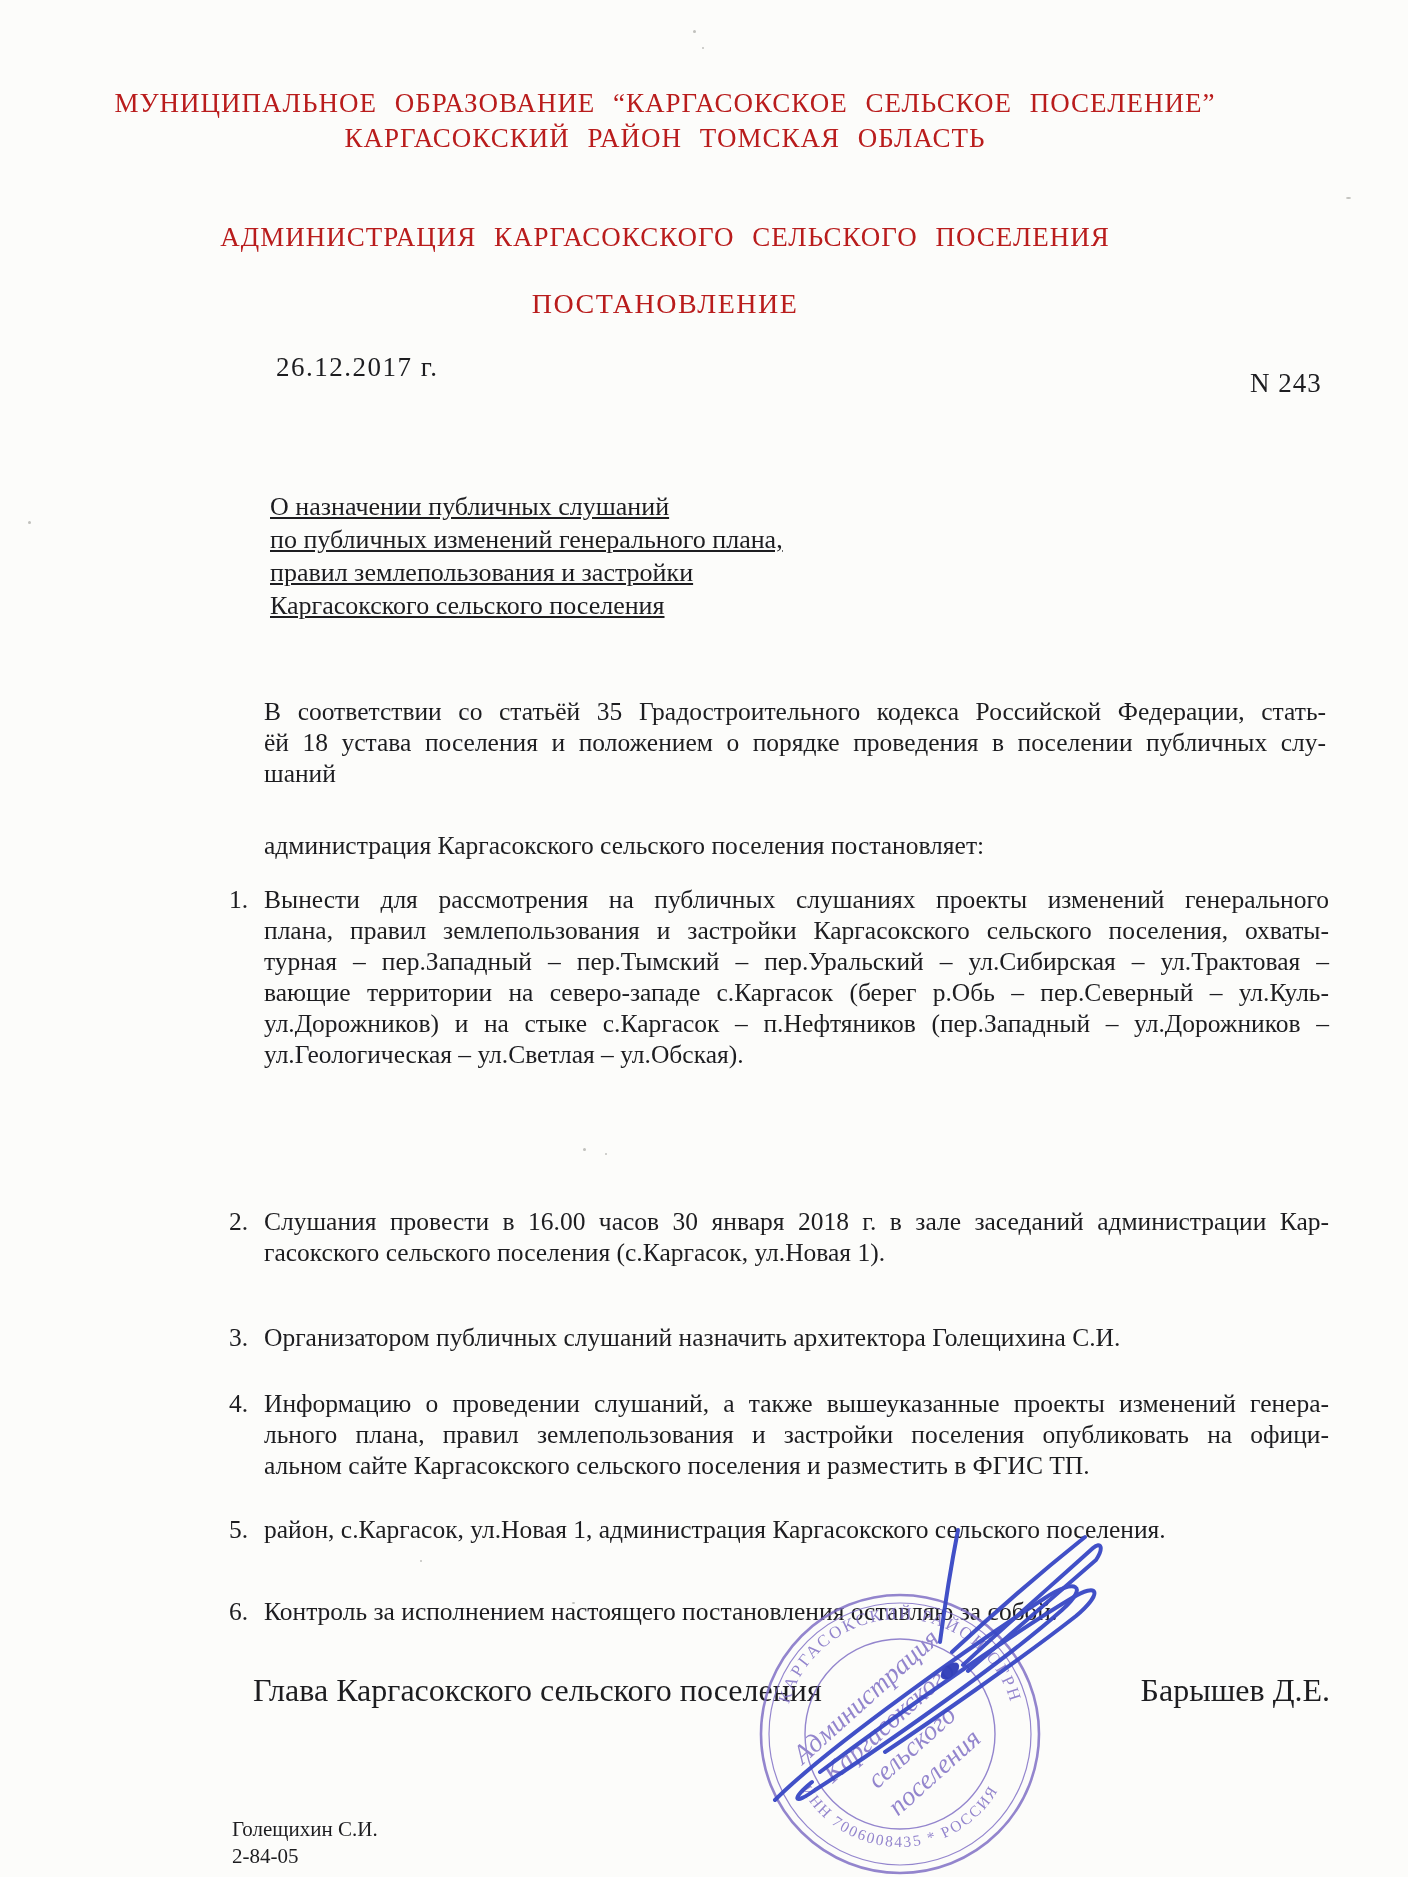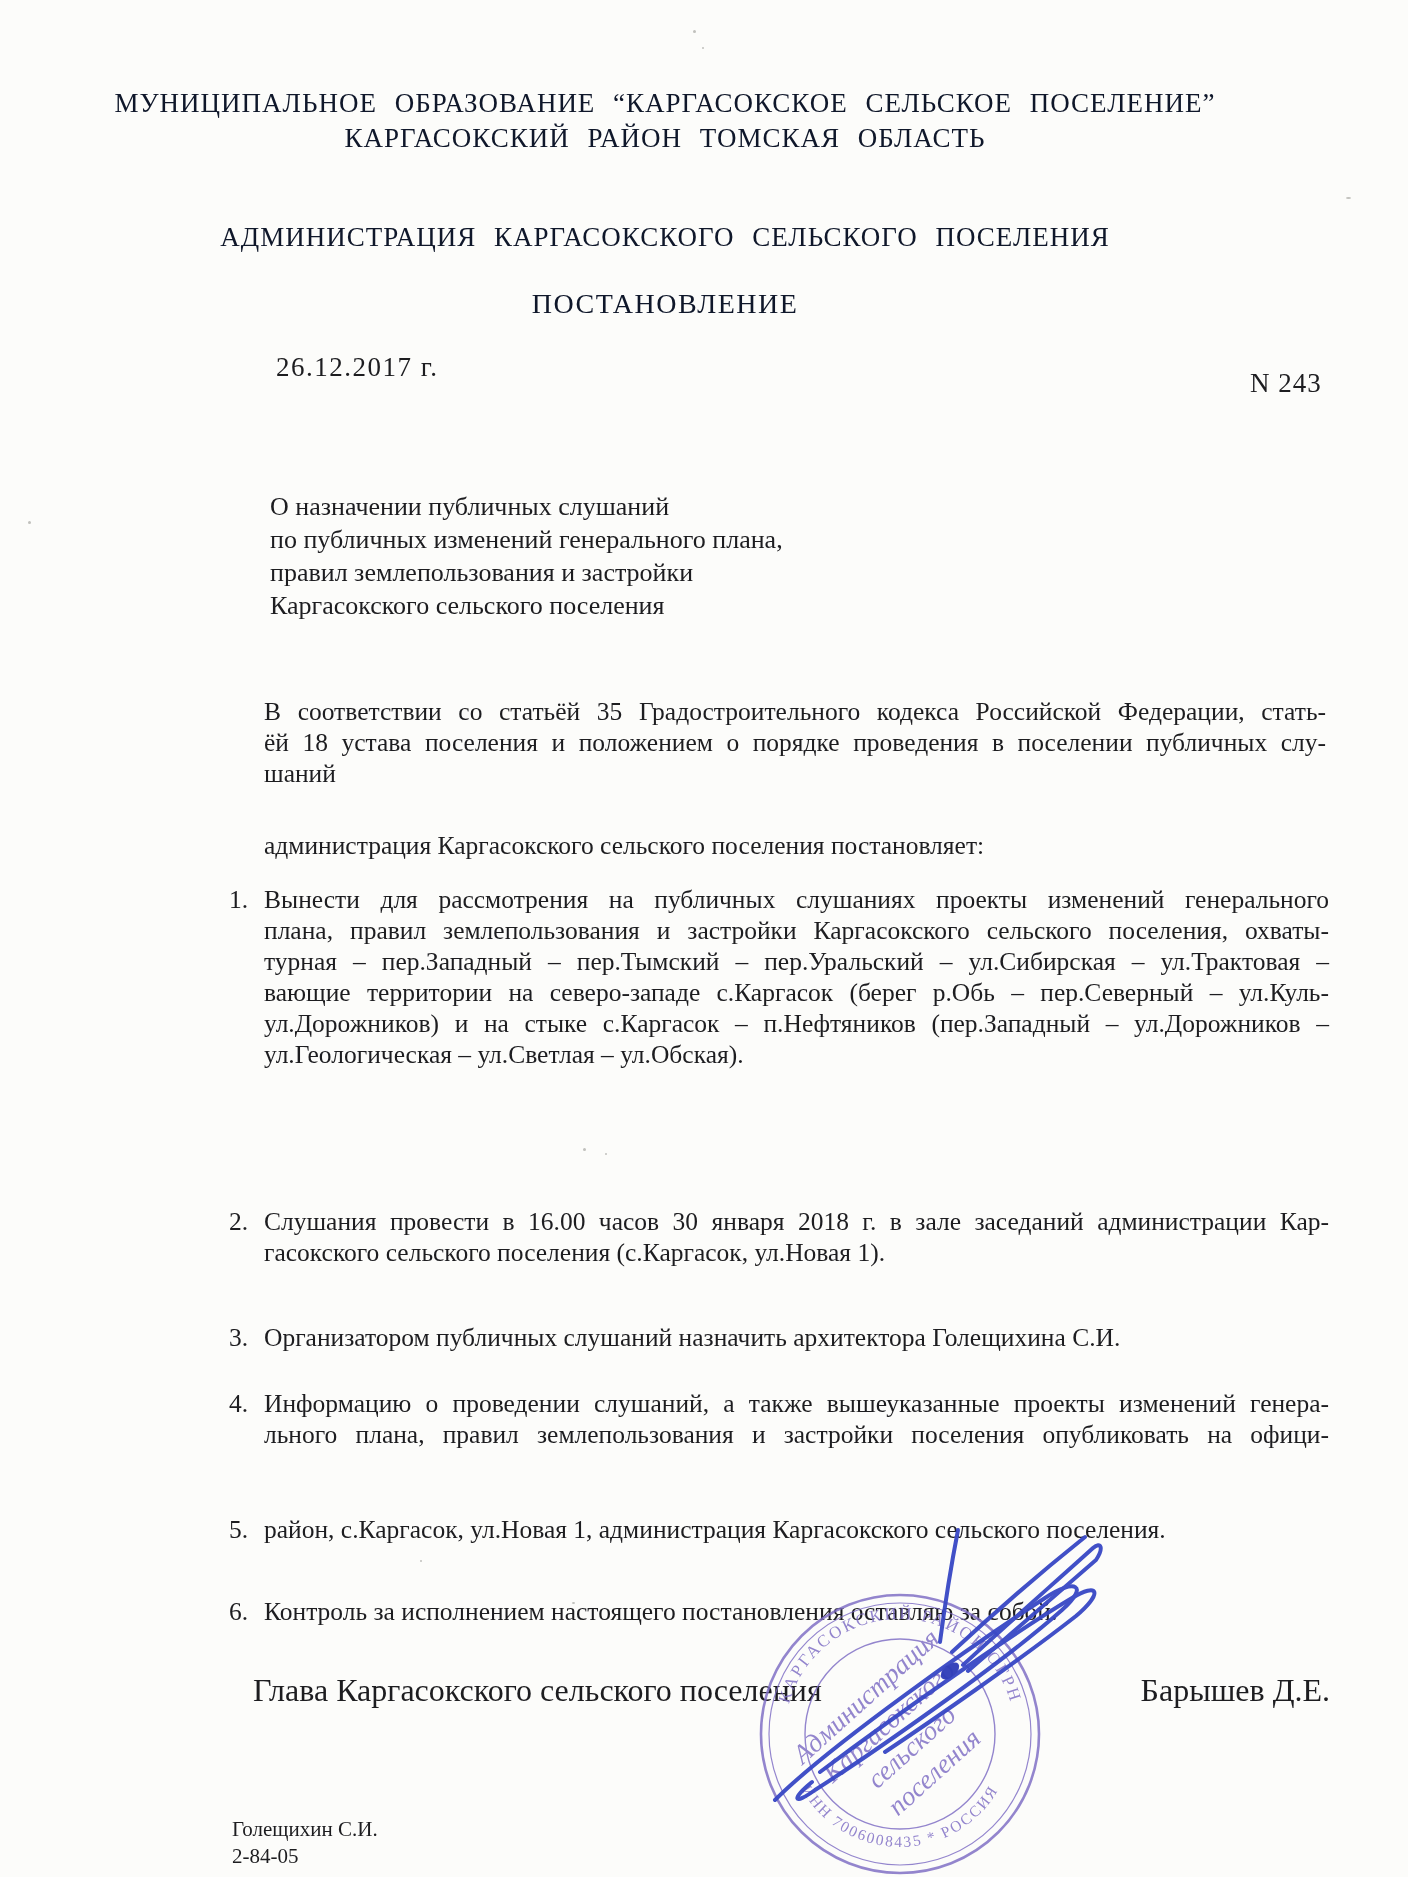--- a/index.html
+++ b/index.html
@@ -5,28 +5,28 @@
   html,body{margin:0;padding:0;}
   body{
     width:1408px;height:1877px;position:relative;overflow:hidden;
     background:#fcfcfa;
     color:#1d1d20;
     font-family:"Liberation Serif","DejaVu Serif",serif;
   }
   
   .hdr{
     position:absolute;left:0;width:1330px;text-align:center;white-space:nowrap;
-    font-size:27px;letter-spacing:1px;word-spacing:10px;color:#0f172a;
+    font-size:27px;letter-spacing:1px;word-spacing:10px;color:#b91c1c;
   }
   .hdr.doc-type{letter-spacing:1.5px;word-spacing:normal;font-size:28px;}
   
   .dateline{position:absolute;left:276px;top:352px;font-size:27px;letter-spacing:1.5px;}
   .docnum{position:absolute;left:1250px;top:368px;font-size:27px;letter-spacing:1px;}
   
-  .subject{position:absolute;left:270px;top:490px;font-size:26px;line-height:33px;}
+  .subject{position:absolute;left:270px;top:490px;font-size:26px;line-height:33px;text-decoration:underline;}
   
   .para{position:absolute;font-size:25.5px;line-height:31px;}
   .intro{left:264px;top:696px;width:1062px;}
   .lead{left:264px;top:830px;width:1062px;}
   .line{display:block;}
   .just{text-align:justify;text-align-last:justify;}
   
   .item{position:absolute;left:229px;width:1100px;display:flex;font-size:25.5px;line-height:31px;}
   .inum{width:35px;flex:none;}
   .ibody{flex:1;}
@@ -92,20 +92,21 @@
   <div class="ibody">
     <span class="line">Организатором публичных слушаний назначить архитектора Голещихина С.И.</span>
   </div>
 </div>
 
 <div class="item" style="top:1388px">
   <span class="inum">4.</span>
   <div class="ibody">
     <span class="line just">Информацию о проведении слушаний, а также вышеуказанные проекты изменений генера-</span>
     <span class="line just">льного плана, правил землепользования и застройки поселения опубликовать на офици-</span>
+    <span class="line">альном сайте Каргасокского сельского поселения и разместить в ФГИС ТП.</span>
   </div>
 </div>
 
 <div class="item" style="top:1514px">
   <span class="inum">5.</span>
   <div class="ibody">
     <span class="line">район, с.Каргасок, ул.Новая 1, администрация Каргасокского сельского поселения.</span>
   </div>
 </div>
 

